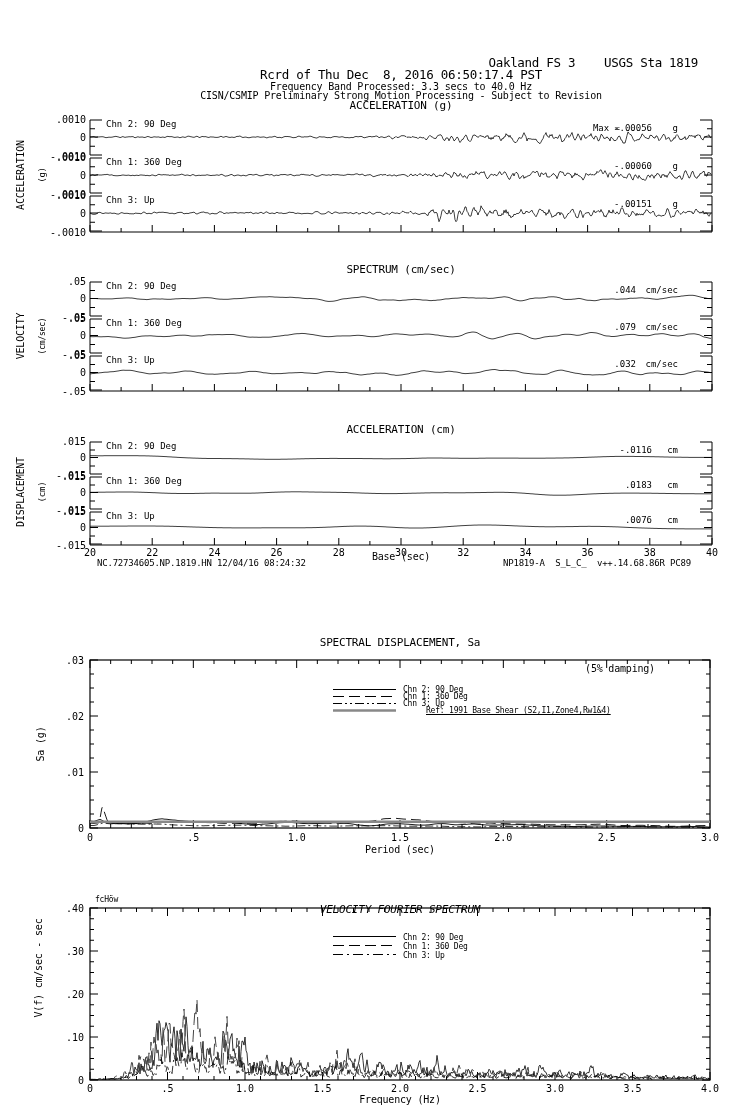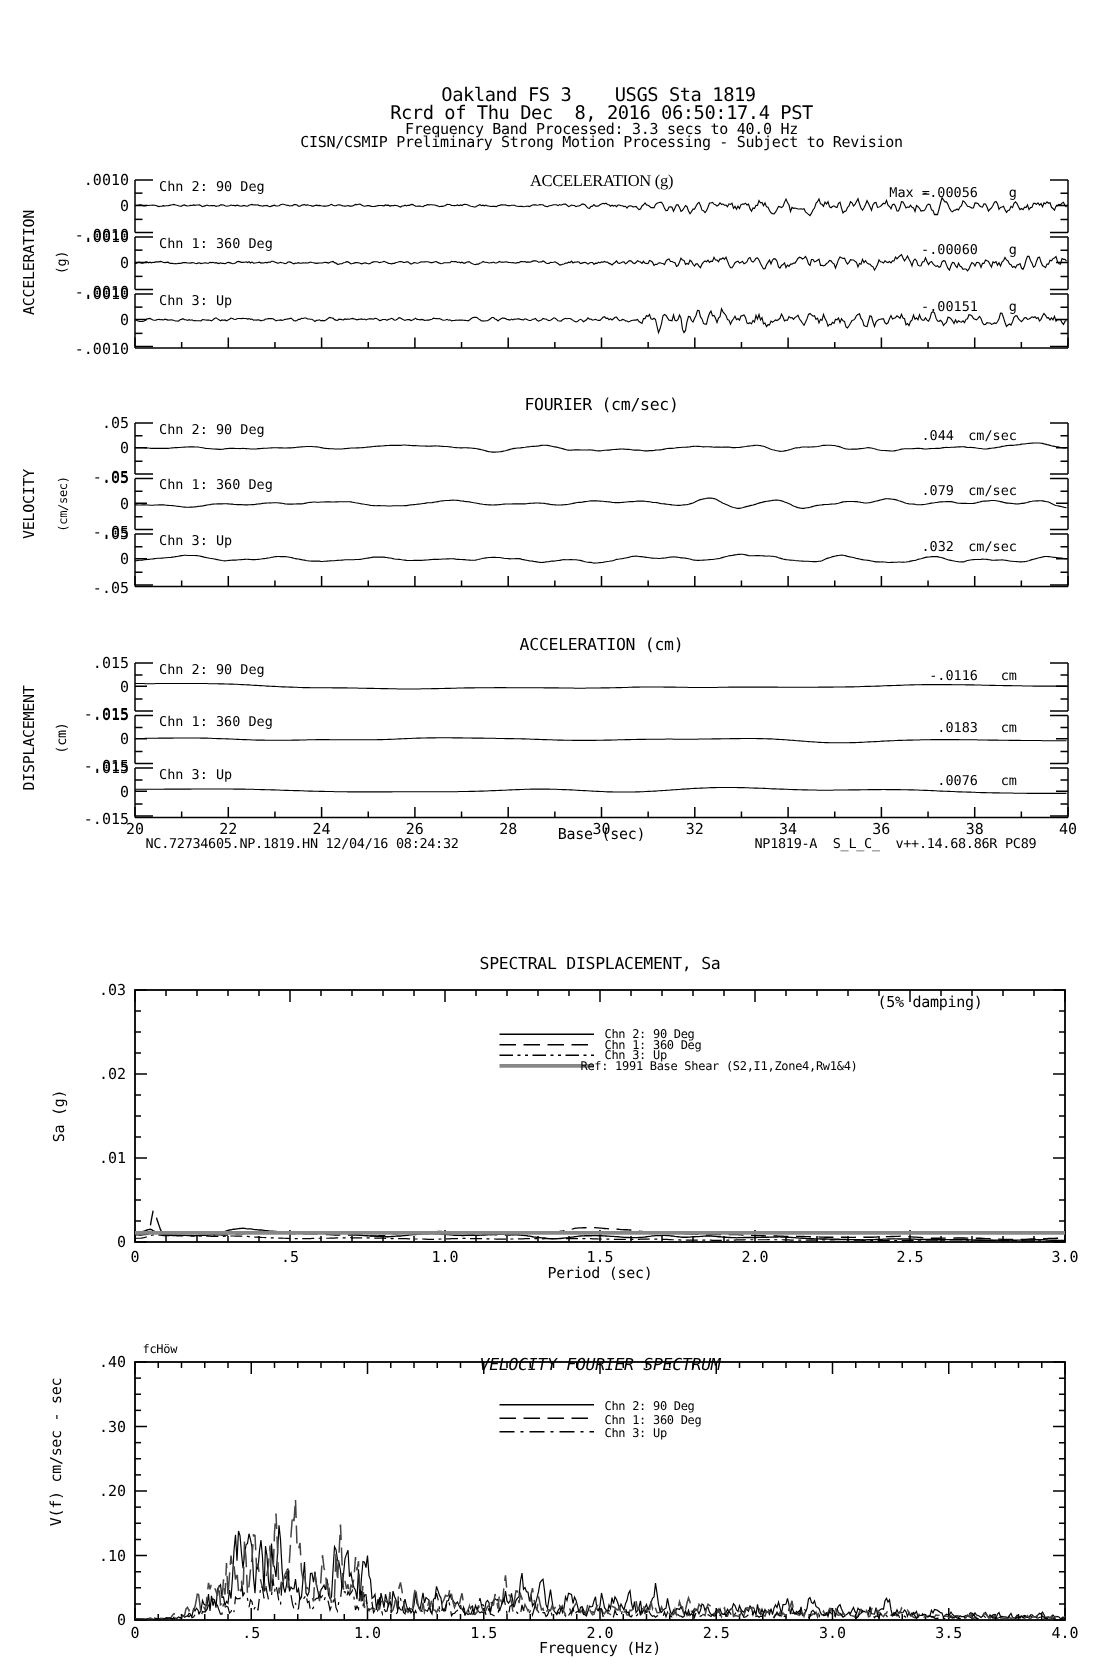--- a/index.html
+++ b/index.html
@@ -509,48 +509,48 @@
     <line x1="702" y1="908" x2="710" y2="908" stroke="#000" stroke-width="1"></line>
     <text x="84" y="911.5" text-anchor="end" font-size="10" font-family="DejaVu Sans Mono, monospace" fill="#000">.40</text>
     <path d="M90 1079.4L91 1079.3L92 1079.3L93 1079.3L94 1079.4L95 1079.3L96 1079.5L97 1079.5L98 1079.5L99 1079.2L100 1079.0L101 1079.5L102 1079.5L103 1079.4L104 1079.3L105 1079.2L106 1079.1L107 1079.5L108 1079.2L109 1079.0L110 1079.0L111 1078.9L112 1079.1L113 1079.2L114 1078.7L115 1079.2L116 1079.1L117 1078.7L118 1078.9L119 1078.0L120 1078.5L121 1078.2L122 1076.9L123 1078.2L124 1077.7L125 1077.2L126 1077.8L127 1076.8L128 1077.4L129 1072.6L130 1073.9L131 1072.2L132 1073.5L133 1075.5L134 1073.7L135 1067.0L136 1069.5L137 1070.1L138 1070.5L139 1062.7L140 1073.9L141 1063.9L142 1070.5L143 1066.3L144 1071.8L145 1059.4L146 1057.8L147 1056.5L148 1064.9L149 1064.7L150 1070.3L151 1067.6L152 1068.8L153 1060.1L154 1065.7L155 1051.5L156 1033.7L157 1023.2L158 1040.4L159 1020.7L160 1023.7L161 1035.7L162 1045.4L163 1036.9L164 1029.8L165 1028.9L166 1022.5L167 1026.4L168 1031.5L169 1051.6L170 1062.2L171 1043.9L172 1046.4L173 1033.7L174 1026.8L175 1038.2L176 1061.0L177 1030.7L178 1037.4L179 1054.0L180 1061.0L181 1029.0L182 1042.4L183 1045.0L184 1051.3L185 1035.7L186 1016.8L187 1026.4L188 1045.6L189 1057.9L190 1061.7L191 1056.8L192 1047.4L193 1060.9L194 1058.1L195 1059.3L196 1059.1L197 1052.7L198 1061.7L199 1059.2L200 1066.3L201 1064.7L202 1052.8L203 1041.3L204 1062.0L205 1063.8L206 1061.4L207 1049.0L208 1048.8L209 1054.7L210 1047.8L211 1056.5L212 1061.2L213 1064.3L214 1059.9L215 1058.4L216 1056.8L217 1059.9L218 1052.5L219 1063.2L220 1065.6L221 1064.7L222 1047.2L223 1031.1L224 1033.1L225 1039.8L226 1041.8L227 1047.0L228 1058.8L229 1049.6L230 1039.1L231 1036.1L232 1033.5L233 1051.1L234 1048.7L235 1054.9L236 1058.5L237 1060.1L238 1066.1L239 1046.2L240 1066.9L241 1051.5L242 1041.0L243 1041.4L244 1045.1L245 1037.0L246 1050.4L247 1053.1L248 1065.5L249 1064.7L250 1063.0L251 1073.2L252 1066.1L253 1072.6L254 1062.0L255 1066.7L256 1071.8L257 1062.8L258 1066.9L259 1070.5L260 1067.1L261 1072.4L262 1060.7L263 1064.3L264 1066.6L265 1072.9L266 1071.4L267 1073.2L268 1073.4L269 1070.4L270 1066.1L271 1070.6L272 1073.4L273 1072.0L274 1075.2L275 1073.7L276 1070.1L277 1061.5L278 1069.0L279 1070.6L280 1073.2L281 1067.9L282 1061.9L283 1068.6L284 1065.1L285 1065.9L286 1066.7L287 1074.3L288 1075.9L289 1066.2L290 1065.4L291 1057.6L292 1060.6L293 1063.6L294 1065.4L295 1073.0L296 1074.1L297 1071.3L298 1067.2L299 1067.0L300 1062.9L301 1066.0L302 1066.9L303 1068.7L304 1069.0L305 1068.0L306 1070.3L307 1072.3L308 1072.6L309 1074.4L310 1075.9L311 1075.4L312 1076.4L313 1075.8L314 1076.2L315 1072.9L316 1074.5L317 1070.4L318 1073.0L319 1074.2L320 1075.2L321 1074.6L322 1075.0L323 1073.8L324 1068.1L325 1067.0L326 1068.5L327 1074.7L328 1069.5L329 1066.9L330 1065.7L331 1066.7L332 1066.3L333 1074.0L334 1071.1L335 1067.7L336 1067.5L337 1060.7L338 1067.3L339 1068.8L340 1067.4L341 1062.2L342 1068.2L343 1070.6L344 1066.9L345 1065.4L346 1064.5L347 1054.0L348 1048.7L349 1059.5L350 1058.4L351 1061.1L352 1061.4L353 1067.5L354 1063.0L355 1070.7L356 1069.0L357 1069.1L358 1065.2L359 1061.1L360 1055.2L361 1053.8L362 1052.8L363 1060.4L364 1069.8L365 1072.2L366 1065.9L367 1059.8L368 1067.0L369 1073.2L370 1074.8L371 1076.0L372 1073.7L373 1072.3L374 1071.0L375 1075.0L376 1072.3L377 1064.5L378 1067.0L379 1062.2L380 1062.6L381 1062.9L382 1069.0L383 1064.7L384 1066.8L385 1070.6L386 1075.3L387 1071.6L388 1071.1L389 1073.2L390 1076.0L391 1076.0L392 1074.2L393 1070.8L394 1071.3L395 1070.9L396 1067.3L397 1064.5L398 1073.0L399 1073.7L400 1070.6L401 1062.0L402 1066.5L403 1071.8L404 1073.0L405 1075.1L406 1070.0L407 1072.4L408 1065.1L409 1069.1L410 1064.6L411 1066.3L412 1069.0L413 1072.6L414 1069.4L415 1071.4L416 1073.2L417 1069.2L418 1066.9L419 1062.3L420 1060.5L421 1068.8L422 1073.1L423 1067.8L424 1075.0L425 1073.8L426 1071.5L427 1067.2L428 1075.5L429 1073.6L430 1071.6L431 1069.6L432 1073.2L433 1070.8L434 1068.5L435 1065.6L436 1064.7L437 1055.4L438 1062.3L439 1069.4L440 1074.0L441 1074.9L442 1073.5L443 1072.7L444 1072.1L445 1065.6L446 1070.9L447 1074.6L448 1076.3L449 1073.4L450 1075.7L451 1072.5L452 1072.6L453 1073.0L454 1071.1L455 1073.3L456 1075.8L457 1073.8L458 1076.8L459 1073.5L460 1077.0L461 1075.8L462 1076.9L463 1074.4L464 1072.6L465 1073.7L466 1075.8L467 1073.5L468 1069.3L469 1070.0L470 1073.6L471 1071.7L472 1071.6L473 1074.8L474 1076.2L475 1076.4L476 1076.6L477 1074.5L478 1073.0L479 1074.6L480 1072.6L481 1075.4L482 1076.2L483 1076.3L484 1075.0L485 1072.9L486 1074.6L487 1072.7L488 1072.5L489 1069.2L490 1070.3L491 1073.2L492 1074.3L493 1070.5L494 1073.0L495 1074.2L496 1074.9L497 1072.2L498 1072.9L499 1074.1L500 1070.7L501 1071.9L502 1076.5L503 1073.5L504 1076.6L505 1069.6L506 1075.1L507 1076.1L508 1072.8L509 1075.5L510 1073.0L511 1075.1L512 1074.3L513 1076.2L514 1072.4L515 1076.4L516 1072.1L517 1069.9L518 1071.7L519 1068.1L520 1071.9L521 1075.9L522 1069.7L523 1069.7L524 1069.4L525 1065.6L526 1069.9L527 1076.1L528 1071.6L529 1074.4L530 1075.8L531 1074.3L532 1075.3L533 1076.7L534 1071.3L535 1076.9L536 1075.9L537 1074.6L538 1072.4L539 1066.1L540 1065.1L541 1068.3L542 1069.1L543 1067.2L544 1070.9L545 1071.7L546 1072.3L547 1075.1L548 1076.6L549 1076.6L550 1075.6L551 1075.2L552 1077.6L553 1074.2L554 1072.3L555 1073.3L556 1073.9L557 1077.2L558 1072.7L559 1070.8L560 1069.8L561 1072.7L562 1074.8L563 1076.7L564 1076.6L565 1075.8L566 1074.7L567 1075.7L568 1073.5L569 1071.7L570 1074.4L571 1075.8L572 1072.1L573 1073.3L574 1072.9L575 1074.7L576 1074.1L577 1074.8L578 1074.5L579 1076.3L580 1071.0L581 1075.7L582 1076.0L583 1076.1L584 1071.7L585 1076.5L586 1073.6L587 1073.0L588 1072.4L589 1072.8L590 1067.2L591 1065.6L592 1068.0L593 1066.6L594 1073.1L595 1077.1L596 1075.1L597 1075.6L598 1073.2L599 1075.5L600 1074.5L601 1075.2L602 1075.0L603 1073.3L604 1074.4L605 1077.5L606 1074.9L607 1077.2L608 1077.2L609 1075.0L610 1075.8L611 1074.3L612 1078.1L613 1076.9L614 1077.0L615 1076.8L616 1076.1L617 1077.0L618 1077.7L619 1077.4L620 1077.0L621 1073.5L622 1075.3L623 1073.0L624 1073.2L625 1073.6L626 1074.3L627 1075.1L628 1075.3L629 1078.3L630 1076.9L631 1076.2L632 1076.6L633 1076.4L634 1074.7L635 1076.3L636 1077.2L637 1077.6L638 1077.0L639 1078.5L640 1077.2L641 1077.7L642 1077.7L643 1077.7L644 1076.9L645 1077.4L646 1077.7L647 1078.3L648 1077.6L649 1077.1L650 1075.3L651 1076.7L652 1077.0L653 1077.5L654 1078.3L655 1077.5L656 1075.9L657 1075.0L658 1076.7L659 1078.5L660 1076.6L661 1078.0L662 1076.5L663 1076.3L664 1078.7L665 1076.0L666 1075.0L667 1077.7L668 1077.6L669 1077.9L670 1077.9L671 1078.1L672 1078.6L673 1076.9L674 1075.6L675 1078.2L676 1078.6L677 1078.3L678 1076.9L679 1077.7L680 1078.8L681 1077.7L682 1077.4L683 1077.0L684 1078.3L685 1078.2L686 1078.6L687 1076.5L688 1076.5L689 1077.5L690 1077.7L691 1078.3L692 1076.5L693 1075.5L694 1076.1L695 1074.7L696 1076.5L697 1078.7L698 1078.7L699 1078.5L700 1078.1L701 1078.7L702 1076.7L703 1077.7L704 1077.7L705 1077.8L706 1078.0L707 1079.1L708 1079.0L709 1078.6L710 1079.0" fill="none" stroke="#000" stroke-width="0.8"></path>
     <path d="M90 1079.3L91 1079.5L92 1079.5L93 1079.5L94 1079.5L95 1079.5L96 1079.5L97 1079.5L98 1079.5L99 1079.1L100 1078.7L101 1079.0L102 1079.5L103 1079.5L104 1079.2L105 1078.9L106 1078.6L107 1078.9L108 1079.0L109 1079.0L110 1079.2L111 1078.8L112 1078.8L113 1079.2L114 1078.5L115 1076.8L116 1075.8L117 1076.4L118 1077.2L119 1077.7L120 1078.4L121 1078.2L122 1077.4L123 1077.1L124 1072.6L125 1071.5L126 1073.8L127 1071.6L128 1071.2L129 1073.7L130 1071.2L131 1065.9L132 1059.9L133 1067.8L134 1075.5L135 1073.7L136 1071.7L137 1073.8L138 1064.4L139 1055.3L140 1059.6L141 1055.7L142 1055.9L143 1058.3L144 1060.8L145 1063.8L146 1056.2L147 1070.4L148 1066.8L149 1052.8L150 1063.1L151 1042.0L152 1063.9L153 1049.8L154 1037.0L155 1045.0L156 1043.4L157 1053.1L158 1047.5L159 1060.6L160 1056.2L161 1054.6L162 1063.9L163 1027.7L164 1038.7L165 1062.5L166 1057.2L167 1046.6L168 1039.3L169 1023.3L170 1023.7L171 1043.9L172 1042.8L173 1050.4L174 1054.4L175 1058.5L176 1059.9L177 1051.7L178 1049.1L179 1043.6L180 1030.3L181 1061.1L182 1051.6L183 1021.5L184 1009.0L185 1032.2L186 1062.3L187 1058.4L188 1051.3L189 1053.3L190 1049.6L191 1047.5L192 1058.4L193 1039.9L194 1023.5L195 1010.2L196 1014.1L197 999.5L198 1030.4L199 1033.0L200 1028.6L201 1047.3L202 1052.9L203 1048.8L204 1058.7L205 1058.5L206 1060.2L207 1061.3L208 1063.9L209 1067.7L210 1049.4L211 1057.0L212 1060.5L213 1067.5L214 1052.1L215 1036.8L216 1045.3L217 1049.3L218 1059.6L219 1054.5L220 1064.3L221 1068.5L222 1063.4L223 1064.7L224 1035.0L225 1054.1L226 1035.8L227 1016.4L228 1041.2L229 1059.8L230 1054.0L231 1059.3L232 1056.2L233 1063.4L234 1056.8L235 1057.9L236 1051.7L237 1038.0L238 1046.9L239 1040.7L240 1062.2L241 1067.7L242 1056.8L243 1072.0L244 1066.1L245 1072.2L246 1072.8L247 1073.0L248 1071.9L249 1072.3L250 1072.8L251 1069.5L252 1071.3L253 1072.5L254 1067.5L255 1067.7L256 1068.1L257 1067.2L258 1068.3L259 1070.8L260 1061.3L261 1074.6L262 1073.3L263 1069.8L264 1064.7L265 1072.0L266 1058.5L267 1054.9L268 1060.5L269 1067.4L270 1073.8L271 1074.0L272 1075.0L273 1073.9L274 1070.8L275 1072.8L276 1063.6L277 1058.0L278 1065.8L279 1071.4L280 1074.3L281 1075.4L282 1068.4L283 1075.1L284 1073.1L285 1071.3L286 1067.2L287 1071.3L288 1065.4L289 1073.3L290 1073.4L291 1075.1L292 1072.8L293 1074.1L294 1072.5L295 1068.3L296 1066.4L297 1063.6L298 1064.1L299 1063.7L300 1058.8L301 1062.8L302 1068.0L303 1071.6L304 1069.1L305 1071.1L306 1070.7L307 1066.0L308 1062.2L309 1069.0L310 1076.1L311 1075.2L312 1073.5L313 1070.6L314 1076.1L315 1076.3L316 1074.5L317 1076.0L318 1074.7L319 1070.2L320 1073.8L321 1070.8L322 1073.8L323 1075.0L324 1073.4L325 1070.9L326 1070.7L327 1066.2L328 1070.3L329 1069.9L330 1062.7L331 1066.3L332 1072.5L333 1062.8L334 1067.4L335 1068.3L336 1057.4L337 1050.2L338 1061.0L339 1063.1L340 1063.9L341 1068.3L342 1075.0L343 1066.4L344 1060.6L345 1060.8L346 1068.7L347 1062.8L348 1065.6L349 1073.5L350 1069.7L351 1071.8L352 1074.0L353 1071.2L354 1063.0L355 1058.8L356 1066.1L357 1071.1L358 1073.7L359 1064.2L360 1069.0L361 1073.1L362 1072.4L363 1076.5L364 1075.4L365 1073.4L366 1073.1L367 1073.7L368 1070.6L369 1073.2L370 1072.0L371 1068.5L372 1069.0L373 1070.2L374 1073.1L375 1070.8L376 1074.7L377 1076.0L378 1075.2L379 1072.0L380 1072.8L381 1076.0L382 1072.4L383 1070.6L384 1069.0L385 1069.9L386 1071.1L387 1074.9L388 1073.9L389 1075.7L390 1075.7L391 1073.8L392 1069.1L393 1072.8L394 1074.9L395 1076.5L396 1076.1L397 1072.8L398 1070.3L399 1070.4L400 1074.7L401 1072.7L402 1075.3L403 1075.8L404 1074.0L405 1074.6L406 1075.8L407 1076.3L408 1070.9L409 1071.3L410 1071.8L411 1073.0L412 1073.3L413 1070.4L414 1076.4L415 1074.4L416 1074.7L417 1074.3L418 1076.6L419 1076.6L420 1073.4L421 1073.7L422 1072.6L423 1069.5L424 1067.1L425 1072.7L426 1071.9L427 1075.6L428 1073.6L429 1070.1L430 1076.0L431 1072.3L432 1076.6L433 1074.1L434 1067.4L435 1072.4L436 1069.3L437 1072.2L438 1075.0L439 1075.1L440 1074.9L441 1071.4L442 1073.8L443 1074.7L444 1075.4L445 1076.5L446 1075.5L447 1076.8L448 1076.2L449 1076.4L450 1072.7L451 1076.2L452 1072.9L453 1067.8L454 1070.8L455 1071.3L456 1076.9L457 1073.2L458 1068.7L459 1065.2L460 1067.9L461 1074.2L462 1074.1L463 1072.5L464 1073.4L465 1073.7L466 1069.6L467 1070.7L468 1076.1L469 1076.4L470 1077.0L471 1072.5L472 1069.5L473 1070.3L474 1070.8L475 1073.0L476 1076.6L477 1076.2L478 1075.2L479 1073.0L480 1075.9L481 1077.7L482 1072.9L483 1071.9L484 1077.5L485 1077.5L486 1074.5L487 1071.1L488 1070.9L489 1077.6L490 1077.2L491 1077.2L492 1077.5L493 1077.4L494 1075.5L495 1073.0L496 1076.8L497 1073.9L498 1071.7L499 1072.0L500 1072.2L501 1072.1L502 1071.6L503 1072.8L504 1070.9L505 1071.2L506 1071.6L507 1074.7L508 1076.1L509 1077.0L510 1077.3L511 1074.2L512 1074.9L513 1075.2L514 1075.0L515 1077.3L516 1077.4L517 1076.4L518 1076.2L519 1076.7L520 1074.8L521 1077.1L522 1075.4L523 1076.5L524 1076.1L525 1077.1L526 1072.4L527 1070.4L528 1067.2L529 1073.1L530 1072.4L531 1076.1L532 1076.6L533 1076.8L534 1075.8L535 1075.3L536 1077.6L537 1074.5L538 1076.4L539 1075.1L540 1077.1L541 1076.9L542 1075.9L543 1076.2L544 1074.8L545 1077.8L546 1074.2L547 1074.5L548 1076.0L549 1074.1L550 1076.4L551 1076.6L552 1075.0L553 1072.5L554 1073.8L555 1070.3L556 1070.7L557 1072.0L558 1076.3L559 1076.9L560 1076.4L561 1077.0L562 1075.1L563 1076.4L564 1076.3L565 1075.5L566 1076.7L567 1076.7L568 1077.2L569 1077.4L570 1078.2L571 1078.0L572 1077.3L573 1074.6L574 1073.2L575 1074.3L576 1071.2L577 1071.8L578 1074.4L579 1077.9L580 1077.5L581 1073.1L582 1070.2L583 1072.0L584 1072.3L585 1074.1L586 1075.1L587 1075.5L588 1077.0L589 1077.7L590 1075.9L591 1075.4L592 1073.2L593 1076.1L594 1076.8L595 1077.3L596 1076.6L597 1076.6L598 1077.3L599 1075.5L600 1075.3L601 1072.1L602 1073.3L603 1073.4L604 1074.6L605 1073.4L606 1075.2L607 1076.9L608 1077.1L609 1078.2L610 1078.5L611 1078.4L612 1077.5L613 1075.6L614 1076.3L615 1075.5L616 1078.0L617 1077.6L618 1078.0L619 1077.3L620 1077.3L621 1077.8L622 1078.3L623 1077.9L624 1076.6L625 1077.0L626 1076.9L627 1078.3L628 1078.6L629 1077.2L630 1077.5L631 1077.4L632 1077.9L633 1078.4L634 1077.1L635 1078.1L636 1078.7L637 1077.4L638 1078.0L639 1077.1L640 1077.2L641 1077.3L642 1076.5L643 1078.6L644 1078.5L645 1076.6L646 1077.6L647 1076.8L648 1078.3L649 1078.9L650 1078.5L651 1078.2L652 1078.7L653 1078.0L654 1076.8L655 1077.4L656 1075.6L657 1075.8L658 1077.1L659 1078.2L660 1078.8L661 1078.1L662 1078.2L663 1076.9L664 1077.6L665 1076.3L666 1078.9L667 1078.6L668 1078.5L669 1078.9L670 1079.0L671 1079.1L672 1078.6L673 1078.4L674 1078.9L675 1078.6L676 1078.6L677 1078.3L678 1078.6L679 1078.3L680 1078.1L681 1078.7L682 1078.0L683 1079.0L684 1078.0L685 1077.1L686 1078.4L687 1079.1L688 1078.2L689 1077.9L690 1078.1L691 1077.4L692 1076.5L693 1078.3L694 1078.5L695 1078.6L696 1078.9L697 1079.1L698 1078.0L699 1077.9L700 1079.0L701 1077.5L702 1079.2L703 1078.4L704 1077.6L705 1078.2L706 1076.7L707 1077.5L708 1078.2L709 1078.4L710 1077.6" fill="none" stroke="#444" stroke-width="1" stroke-dasharray="12,5"></path>
     <path d="M90 1079.5L91 1079.5L92 1079.5L93 1079.5L94 1079.5L95 1079.5L96 1079.5L97 1079.5L98 1079.5L99 1079.0L100 1078.9L101 1078.6L102 1078.5L103 1078.5L104 1079.1L105 1078.9L106 1079.5L107 1079.4L108 1079.3L109 1079.2L110 1079.2L111 1078.4L112 1078.7L113 1078.4L114 1079.0L115 1079.3L116 1078.2L117 1078.8L118 1078.0L119 1077.5L120 1078.5L121 1078.8L122 1078.9L123 1078.4L124 1078.3L125 1077.7L126 1075.5L127 1076.1L128 1078.5L129 1078.0L130 1076.6L131 1076.1L132 1073.9L133 1077.1L134 1077.9L135 1074.3L136 1074.7L137 1074.2L138 1072.9L139 1069.9L140 1069.5L141 1068.3L142 1065.9L143 1067.9L144 1068.2L145 1070.3L146 1073.4L147 1076.1L148 1076.1L149 1068.5L150 1071.7L151 1070.8L152 1071.4L153 1075.4L154 1074.5L155 1071.8L156 1074.7L157 1064.8L158 1065.9L159 1065.8L160 1065.8L161 1056.1L162 1063.8L163 1062.0L164 1062.2L165 1065.7L166 1071.5L167 1066.6L168 1067.8L169 1073.4L170 1071.6L171 1070.0L172 1073.6L173 1064.4L174 1056.9L175 1058.8L176 1065.6L177 1056.1L178 1061.6L179 1066.4L180 1065.5L181 1064.2L182 1052.8L183 1061.1L184 1056.6L185 1061.7L186 1068.0L187 1070.2L188 1056.4L189 1054.3L190 1054.7L191 1048.2L192 1045.7L193 1059.8L194 1063.5L195 1069.3L196 1072.7L197 1068.6L198 1073.3L199 1072.4L200 1063.9L201 1063.7L202 1065.8L203 1065.2L204 1063.0L205 1068.3L206 1067.5L207 1074.4L208 1073.1L209 1071.6L210 1066.6L211 1065.6L212 1065.5L213 1063.4L214 1065.1L215 1063.8L216 1067.2L217 1064.3L218 1064.8L219 1068.5L220 1073.4L221 1070.5L222 1070.7L223 1063.8L224 1071.8L225 1074.0L226 1066.7L227 1066.1L228 1056.6L229 1061.3L230 1061.1L231 1064.8L232 1061.1L233 1063.4L234 1061.9L235 1060.3L236 1065.1L237 1073.3L238 1070.8L239 1072.7L240 1060.1L241 1061.1L242 1071.1L243 1063.3L244 1063.1L245 1071.9L246 1073.7L247 1069.4L248 1068.4L249 1075.1L250 1073.5L251 1075.7L252 1073.3L253 1064.9L254 1072.5L255 1076.0L256 1072.4L257 1074.4L258 1074.0L259 1068.9L260 1069.7L261 1075.8L262 1076.0L263 1075.6L264 1076.0L265 1074.9L266 1064.4L267 1065.7L268 1069.7L269 1074.9L270 1075.9L271 1071.3L272 1070.6L273 1075.5L274 1072.5L275 1072.9L276 1076.0L277 1073.8L278 1076.3L279 1075.6L280 1074.3L281 1073.7L282 1075.5L283 1072.9L284 1073.7L285 1074.1L286 1071.6L287 1073.7L288 1075.5L289 1067.8L290 1066.6L291 1062.1L292 1066.0L293 1072.4L294 1075.3L295 1072.4L296 1072.9L297 1073.8L298 1068.0L299 1066.9L300 1070.8L301 1077.1L302 1075.7L303 1075.6L304 1074.3L305 1073.6L306 1071.0L307 1069.8L308 1074.3L309 1071.5L310 1077.0L311 1073.8L312 1072.4L313 1076.0L314 1071.5L315 1070.7L316 1076.3L317 1076.4L318 1074.7L319 1069.5L320 1065.4L321 1070.2L322 1069.8L323 1071.9L324 1076.8L325 1076.2L326 1072.0L327 1076.1L328 1076.3L329 1077.0L330 1077.3L331 1075.3L332 1075.5L333 1071.3L334 1070.4L335 1068.2L336 1065.5L337 1070.6L338 1075.6L339 1077.2L340 1070.8L341 1070.4L342 1069.3L343 1074.0L344 1074.0L345 1075.6L346 1074.6L347 1076.0L348 1069.9L349 1073.5L350 1074.4L351 1073.9L352 1074.7L353 1075.1L354 1072.5L355 1076.6L356 1073.0L357 1069.4L358 1072.9L359 1074.7L360 1075.9L361 1076.9L362 1075.1L363 1075.1L364 1077.6L365 1076.7L366 1074.1L367 1072.4L368 1077.1L369 1075.9L370 1075.9L371 1076.8L372 1074.8L373 1075.8L374 1072.5L375 1071.8L376 1076.0L377 1077.4L378 1075.1L379 1077.0L380 1075.4L381 1075.1L382 1071.8L383 1076.8L384 1075.0L385 1074.3L386 1074.2L387 1072.5L388 1072.1L389 1076.3L390 1076.5L391 1077.3L392 1073.4L393 1073.5L394 1073.9L395 1074.8L396 1074.7L397 1075.9L398 1075.6L399 1072.8L400 1072.8L401 1072.8L402 1077.5L403 1076.9L404 1076.0L405 1073.8L406 1073.6L407 1075.7L408 1077.0L409 1077.9L410 1073.5L411 1076.3L412 1076.4L413 1076.4L414 1077.5L415 1073.0L416 1071.9L417 1072.3L418 1075.0L419 1074.8L420 1077.6L421 1077.8L422 1075.6L423 1076.9L424 1077.6L425 1076.4L426 1072.5L427 1076.9L428 1072.5L429 1071.1L430 1073.8L431 1074.8L432 1072.2L433 1075.0L434 1076.6L435 1077.6L436 1077.2L437 1078.1L438 1077.3L439 1077.0L440 1073.1L441 1076.7L442 1077.7L443 1074.7L444 1077.8L445 1074.9L446 1078.2L447 1077.4L448 1077.9L449 1077.2L450 1077.1L451 1077.5L452 1076.4L453 1077.3L454 1077.4L455 1078.2L456 1077.7L457 1074.7L458 1078.0L459 1076.7L460 1074.2L461 1076.1L462 1074.1L463 1078.2L464 1075.1L465 1076.4L466 1077.9L467 1077.4L468 1077.0L469 1077.8L470 1077.6L471 1076.9L472 1076.5L473 1077.0L474 1077.7L475 1076.4L476 1077.4L477 1077.2L478 1074.4L479 1076.9L480 1077.1L481 1075.6L482 1077.6L483 1075.5L484 1077.3L485 1075.3L486 1074.4L487 1075.5L488 1077.7L489 1078.2L490 1076.0L491 1074.5L492 1072.9L493 1073.9L494 1074.2L495 1076.5L496 1078.2L497 1078.0L498 1077.3L499 1076.4L500 1078.0L501 1077.0L502 1075.6L503 1074.0L504 1077.6L505 1077.3L506 1078.1L507 1077.5L508 1077.7L509 1075.5L510 1073.9L511 1072.1L512 1072.9L513 1073.7L514 1075.0L515 1077.1L516 1078.4L517 1076.8L518 1074.8L519 1076.3L520 1077.3L521 1075.9L522 1078.2L523 1077.5L524 1077.9L525 1077.5L526 1076.7L527 1076.3L528 1075.6L529 1075.3L530 1076.1L531 1075.6L532 1074.9L533 1073.7L534 1075.5L535 1072.5L536 1072.8L537 1073.5L538 1076.9L539 1078.2L540 1077.9L541 1074.4L542 1073.6L543 1074.8L544 1078.0L545 1078.2L546 1078.0L547 1075.0L548 1075.0L549 1077.0L550 1076.9L551 1075.7L552 1076.3L553 1074.2L554 1075.4L555 1077.6L556 1078.6L557 1075.8L558 1072.3L559 1075.3L560 1075.5L561 1076.6L562 1078.1L563 1077.3L564 1078.0L565 1077.1L566 1075.4L567 1076.9L568 1076.2L569 1078.0L570 1077.2L571 1078.7L572 1077.9L573 1076.2L574 1075.6L575 1073.8L576 1072.7L577 1073.2L578 1073.2L579 1073.7L580 1074.3L581 1076.6L582 1076.5L583 1078.4L584 1077.3L585 1077.6L586 1078.4L587 1075.6L588 1077.3L589 1078.0L590 1076.7L591 1077.0L592 1078.8L593 1076.6L594 1076.7L595 1076.4L596 1076.8L597 1075.1L598 1076.7L599 1076.9L600 1079.0L601 1077.6L602 1078.1L603 1077.4L604 1078.3L605 1079.0L606 1077.6L607 1076.8L608 1075.3L609 1075.9L610 1077.3L611 1078.9L612 1077.9L613 1075.9L614 1077.3L615 1076.0L616 1078.5L617 1078.8L618 1077.6L619 1077.9L620 1077.2L621 1078.0L622 1077.6L623 1078.8L624 1079.0L625 1078.8L626 1079.0L627 1078.5L628 1077.4L629 1079.0L630 1079.0L631 1078.8L632 1078.7L633 1076.9L634 1078.4L635 1078.7L636 1078.0L637 1077.8L638 1078.7L639 1079.0L640 1079.1L641 1077.5L642 1076.2L643 1078.0L644 1079.2L645 1078.5L646 1076.5L647 1075.2L648 1075.6L649 1076.2L650 1077.7L651 1079.3L652 1079.1L653 1079.0L654 1078.7L655 1078.8L656 1077.3L657 1078.4L658 1079.1L659 1077.7L660 1077.5L661 1077.3L662 1078.8L663 1078.5L664 1078.7L665 1078.8L666 1078.5L667 1077.9L668 1077.8L669 1078.3L670 1078.8L671 1078.8L672 1078.4L673 1077.1L674 1077.4L675 1077.9L676 1078.8L677 1078.9L678 1078.4L679 1078.3L680 1077.7L681 1077.3L682 1078.6L683 1077.6L684 1077.0L685 1078.5L686 1078.5L687 1077.2L688 1078.1L689 1079.0L690 1077.5L691 1078.5L692 1078.8L693 1078.2L694 1078.0L695 1077.4L696 1078.1L697 1078.9L698 1078.8L699 1079.2L700 1079.3L701 1078.6L702 1078.2L703 1079.2L704 1079.2L705 1078.7L706 1078.3L707 1078.3L708 1078.5L709 1078.5L710 1078.8" fill="none" stroke="#000" stroke-width="0.8" stroke-dasharray="9,4,2,4"></path>
     <line x1="333" y1="936.5" x2="396" y2="936.5" stroke="#000" stroke-width="1"></line>
     <line x1="333" y1="945.5" x2="396" y2="945.5" stroke="#000" stroke-width="1" stroke-dasharray="11,5"></line>
     <line x1="333" y1="954.5" x2="396" y2="954.5" stroke="#000" stroke-width="1" stroke-dasharray="10,4,2,4"></line>
   </svg>
 
-<div class="abs ctr h1" style="left:88px;top:55px;width:622px;">Oakland FS 3    USGS Sta 1819</div>
+<div class="abs ctr h1" style="left:76px;top:55px;width:622px;text-align:right;">Oakland FS 3    USGS Sta 1819</div>
 <div class="abs ctr h1" style="left:90px;top:67px;width:622px;">Rcrd of Thu Dec  8, 2016 06:50:17.4 PST</div>
 <div class="abs ctr h2" style="left:90px;top:81px;width:622px;">Frequency Band Processed: 3.3 secs to 40.0 Hz</div>
 <div class="abs ctr h2" style="left:90px;top:90px;width:622px;text-align:center;">CISN/CSMIP Preliminary Strong Motion Processing - Subject to Revision</div>
 
-<div class="abs ctr t1" style="left:90px;top:115px;width:622px;font-family:Liberation Serif, serif;">ACCELERATION (g)</div>
-<div class="abs ctr t1" style="left:90px;top:263px;width:622px;">FOURIER (cm/sec)</div>
+<div class="abs ctr t1" style="left:90px;top:99px;width:622px;">ACCELERATION (g)</div>
+<div class="abs ctr t1" style="left:90px;top:263px;width:622px;">SPECTRUM (cm/sec)</div>
 <div class="abs ctr t1" style="left:90px;top:423px;width:622px;">ACCELERATION (cm)</div>
 
 <div class="abs rot s10" style="left:20px;top:175px;">ACCELERATION</div>
 <div class="abs rot s9" style="left:42px;top:175px;">(g)</div>
 <div class="abs rot s10" style="left:20px;top:336px;">VELOCITY</div>
 <div class="abs rot s8" style="left:42px;top:336px;">(cm/sec)</div>
 <div class="abs rot s10" style="left:20px;top:492px;">DISPLACEMENT</div>
 <div class="abs rot s9" style="left:42px;top:492px;">(cm)</div>
 
 <div class="abs ctr s10" style="left:90px;top:551px;width:622px;">Base (sec)</div>
 <div class="abs s9" style="left:97px;top:558px;">NC.72734605.NP.1819.HN 12/04/16 08:24:32</div>
 <div class="abs s9" style="left:458px;top:558px;padding-left:45px;">NP1819-A  S_L_C_  v++.14.68.86R PC89</div>
 
 <div class="abs ctr t1" style="left:90px;top:636px;width:620px;">SPECTRAL DISPLACEMENT, Sa</div>
 <div class="abs ctr s10" style="left:540px;top:663px;width:160px;">(5% damping)</div>
 <div class="abs rot s10" style="left:40px;top:744px;">Sa (g)</div>
 <div class="abs ctr s10" style="left:90px;top:844px;width:620px;">Period (sec)</div>
 <div class="abs s8" style="left:403px;top:686px;">Chn 2: 90 Deg</div>
 <div class="abs s8" style="left:403px;top:693px;">Chn 1: 360 Deg</div>
 <div class="abs s8" style="left:403px;top:700px;">Chn 3: Up</div>
-<div class="abs s8" style="left:387px;top:707px;">Ref: 1991 Base Shear (S2,I1,Zone4,Rw1&amp;4)</div>
+<div class="abs s8" style="left:426px;top:707px;text-decoration:underline;">Ref: 1991 Base Shear (S2,I1,Zone4,Rw1&amp;4)</div>
 
 <div class="abs ctr t1" style="left:90px;top:903px;width:620px;font-style:italic;">VELOCITY FOURIER SPECTRUM</div>
 <div class="abs s8" style="left:95px;top:896px;">fcHöw</div>
 <div class="abs rot s10" style="left:38px;top:968px;">V(f)  cm/sec - sec</div>
 <div class="abs ctr s10" style="left:90px;top:1094px;width:620px;">Frequency (Hz)</div>
 <div class="abs s8" style="left:403px;top:933px;line-height:9px;">Chn 2: 90 Deg</div>
 <div class="abs s8" style="left:403px;top:942px;line-height:9px;">Chn 1: 360 Deg</div>
 <div class="abs s8" style="left:403px;top:951px;line-height:9px;">Chn 3: Up</div>
 
 </body></html>

